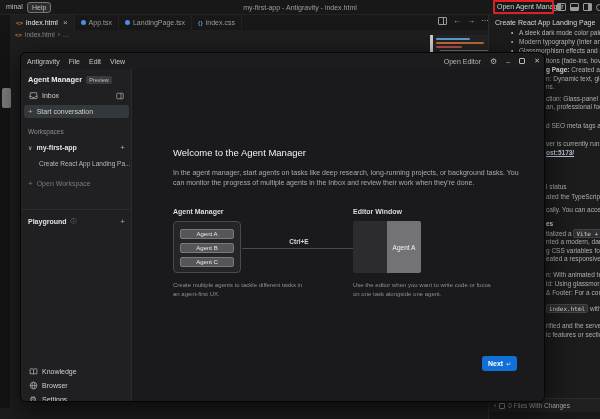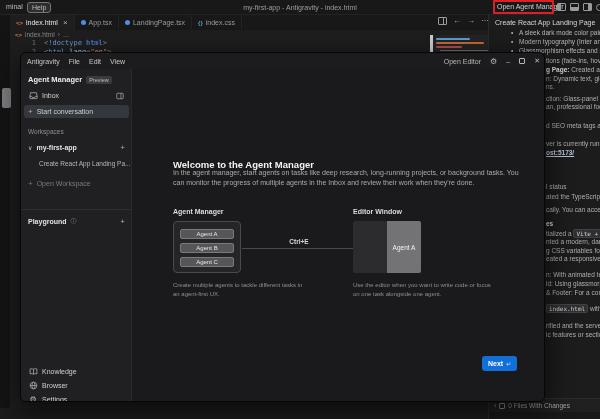--- a/index.html
+++ b/index.html
@@ -64,21 +64,21 @@
   .sb-row{position:absolute;left:3px;width:105px;height:13px;display:flex;align-items:center;gap:4px;font-size:7px;color:#cfcfcf;padding:0 4px;border-radius:3px;cursor:default}
   .sb-title{font-weight:bold;font-size:7.5px;color:#ececec}
   .badge{background:#3a3a3e;color:#bdbdbd;font-size:5.5px;padding:1px 3px;border-radius:2px}
   .hl{background:#34383c}
   .sb-label{font-size:6.5px;color:#8f8f8f}
   .plus{color:#b0b0b0;font-size:8px}
   .spacer{flex:1}
   .sb-div{position:absolute;left:0;top:140px;width:111px;height:1px;background:#2d2d30}
   .dim{color:#7a7a7a}
   .m-main{position:absolute;left:111px;top:16px;width:414px;height:334px;background:#1a1a1c;border-bottom-right-radius:6px}
-  .w-head{position:absolute;left:152px;top:106px;font-size:9.5px;font-weight:bold;color:#f2f2f2}
+  .w-head{position:absolute;left:152px;top:94px;font-size:9.5px;font-weight:normal;color:#f2f2f2}
   .w-para{position:absolute;left:152px;top:115px;width:347px;font-size:7px;line-height:9.5px;color:#ababab}
   .d-label{position:absolute;top:155px;font-size:7px;font-weight:bold;color:#dcdcdc}
   .d-box{position:absolute;left:152px;top:168px;width:68px;height:52px;background:#252527;border:1px solid #4a4a4d;border-radius:4px}
   .agent-btn{position:absolute;left:6px;width:54px;height:10px;background:#55555a;border:1px solid #7a7a7e;border-radius:2px;color:#e8e8e8;font-size:6px;display:flex;align-items:center;justify-content:center}
   .d-line{position:absolute;left:221px;top:195px;width:111px;height:1px;background:#4a4a4a}
   .d-key{position:absolute;left:252px;top:185px;width:52px;text-align:center;font-size:6.5px;font-weight:bold;color:#d8d8d8}
   .e-box{position:absolute;left:332px;top:168px;width:68px;height:52px;border-radius:2px;overflow:hidden;display:flex}
   .e-left{width:34px;height:100%;background:#2c2c2e}
   .e-right{width:34px;height:100%;background:#737376;display:flex;align-items:center;justify-content:center;font-size:6.5px;color:#f4f4f4}
   .d-cap{position:absolute;top:228px;font-size:6px;line-height:8.5px;color:#8e8e8e}
@@ -137,24 +137,20 @@
     <span>⋯</span>
   </div>
 
   <div class="breadcrumb">
     <span class="tico html-ico">&lt;&gt;</span>
     <span>index.html</span>
     <span>›</span>
     <span>…</span>
   </div>
 
-  <div class="code">
-    <div class="nowrap"><span class="lnum">1</span><span class="c-punc">&lt;</span><span class="c-tag">!doctype</span><span class="c-tagb" style="margin-left:4px">html</span><span class="c-punc">&gt;</span></div>
-    <div class="nowrap"><span class="lnum">2</span><span class="c-tag">&lt;html</span><span class="c-attr"> lang</span><span class="c-punc">=</span><span class="c-str">"en"</span><span class="c-punc">&gt;</span></div>
-  </div>
 
   <div class="minimap">
     <div class="edge"></div>
     <div class="mm-line" style="left:6px;top:3px;width:34px;background:#5a9fd4"></div>
     <div class="mm-line" style="left:6px;top:7px;width:48px;background:#c46a3a"></div>
     <div class="mm-line" style="left:6px;top:11px;width:26px;background:#b34c4c"></div>
     <div class="mm-line" style="left:10px;top:15px;width:100px;background:#6b6b6b;height:1px"></div>
   </div>
 
   <div class="left-badge"></div>

